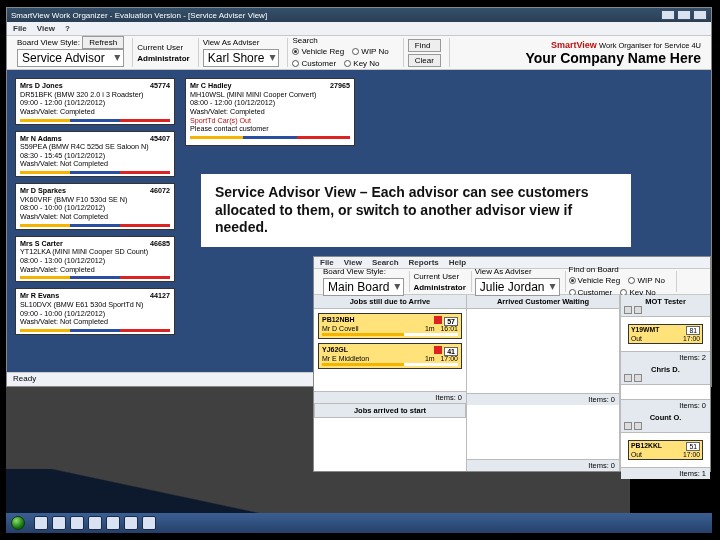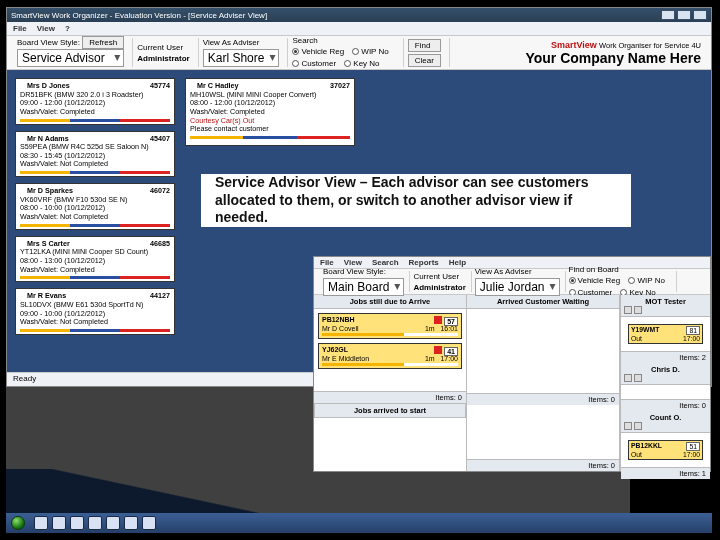--- a/index.html
+++ b/index.html
@@ -21,33 +21,33 @@
   .radio i { width: 7px; height: 7px; border: 1px solid #555; border-radius: 50%; display: inline-block; background: #fff; }
   .radio.sel i::after { content: ""; display: block; width: 3px; height: 3px; background: #333; border-radius: 50%; margin: 1px auto; }
   .brand { flex: 1; text-align: right; padding-right: 4px; }
   .brand b { color: #b11; font-size: 9px; }
   .brand .sub { font-size: 14px; font-weight: bold; }
   
   
   .board { position: absolute; top: 62px; left: 0; right: 0; bottom: 14px; background: #2c4a7a; }
   .column { position: absolute; top: 8px; left: 8px; width: 160px; display: flex; flex-direction: column; gap: 6px; }
   .card { background: #fff; border: 1px solid #333; padding: 3px 4px 2px; font-size: 7.2px; line-height: 1.2; position: relative; }
-  .card .row1 { display: flex; justify-content: space-between; font-weight: bold; margin-left: 7px; }
+  .card .row1 { display: flex; justify-content: space-between; font-weight: bold; }
   .card .num { font-weight: bold; }
   .card .bars { height: 3px; display: flex; margin-top: 2px; }
   .card .bars span { flex: 1; }
   .b-amber { background: #f5b400; }
   .b-blue { background: #2a4fa0; }
   .b-red { background: #d22; }
   .card2 { position: absolute; left: 178px; top: 8px; width: 170px; background: #fff; border: 1px solid #333; padding: 3px 4px 6px; font-size: 7.2px; }
   
   .statusbar { position: absolute; bottom: 0; left: 0; right: 0; height: 14px; background: #eef2f6; border-top: 1px solid #ccc; font-size: 8px; padding: 1px 6px; }
   
   
-  .caption { position: absolute; top: 167px; left: 195px; width: 430px; background: #fff; padding: 0 14px; font-size: 14px; font-weight: bold; line-height: 1.25; color: #111; }
+  .caption { position: absolute; top: 167px; left: 195px; width: 430px; background: #fff; padding: 10px 14px; font-size: 14px; font-weight: bold; line-height: 1.25; color: #111; }
   
   
   .inset { position: absolute; top: 249px; left: 307px; width: 398px; height: 216px; background: #fff; border: 1px solid #888; font-size: 7.5px; }
   .inset .menubar { height: 12px; }
   .inset .toolbar { height: 26px; }
   .inset .tgroup { padding: 0 5px 0 3px; }
   .inset .board2 { display: flex; height: calc(100% - 38px); }
   .inset .col { flex: 1; border-right: 1px solid #bbb; display: flex; flex-direction: column; }
   .inset .colh { background: #e4e9ef; border-bottom: 1px solid #bbb; text-align: center; font-size: 7.5px; padding: 2px; font-weight: bold; }
   .inset .colbody { flex: 1; background: #fff; padding: 4px; position: relative; }
@@ -213,26 +213,26 @@
             <div class="bars">
               <span class="b-amber"></span>
               <span class="b-blue"></span>
               <span class="b-red"></span>
             </div>
           </div>
         </div>
       <div class="card card2" id="cardright">
           <div class="row1">
             <span>Mr C Hadley</span>
-            <span class="num">37027</span>
+            <span class="num">27965</span>
           </div>
           <div>MH10WSL (MINI MINI Cooper Convert)</div>
           <div>08:00 - 12:00 (10/12/2012)</div>
           <div>Wash/Valet: Completed</div>
-          <div style="color:#b11">Courtesy Car(s) Out</div>
+          <div style="color:#b11">SportTd Car(s) Out</div>
           <div>Please contact customer</div>
           <div class="bars">
             <span class="b-amber"></span>
             <span class="b-blue"></span>
             <span class="b-red"></span>
           </div>
         </div>
     </div>
     <div class="statusbar">Ready</div>
   </div>

